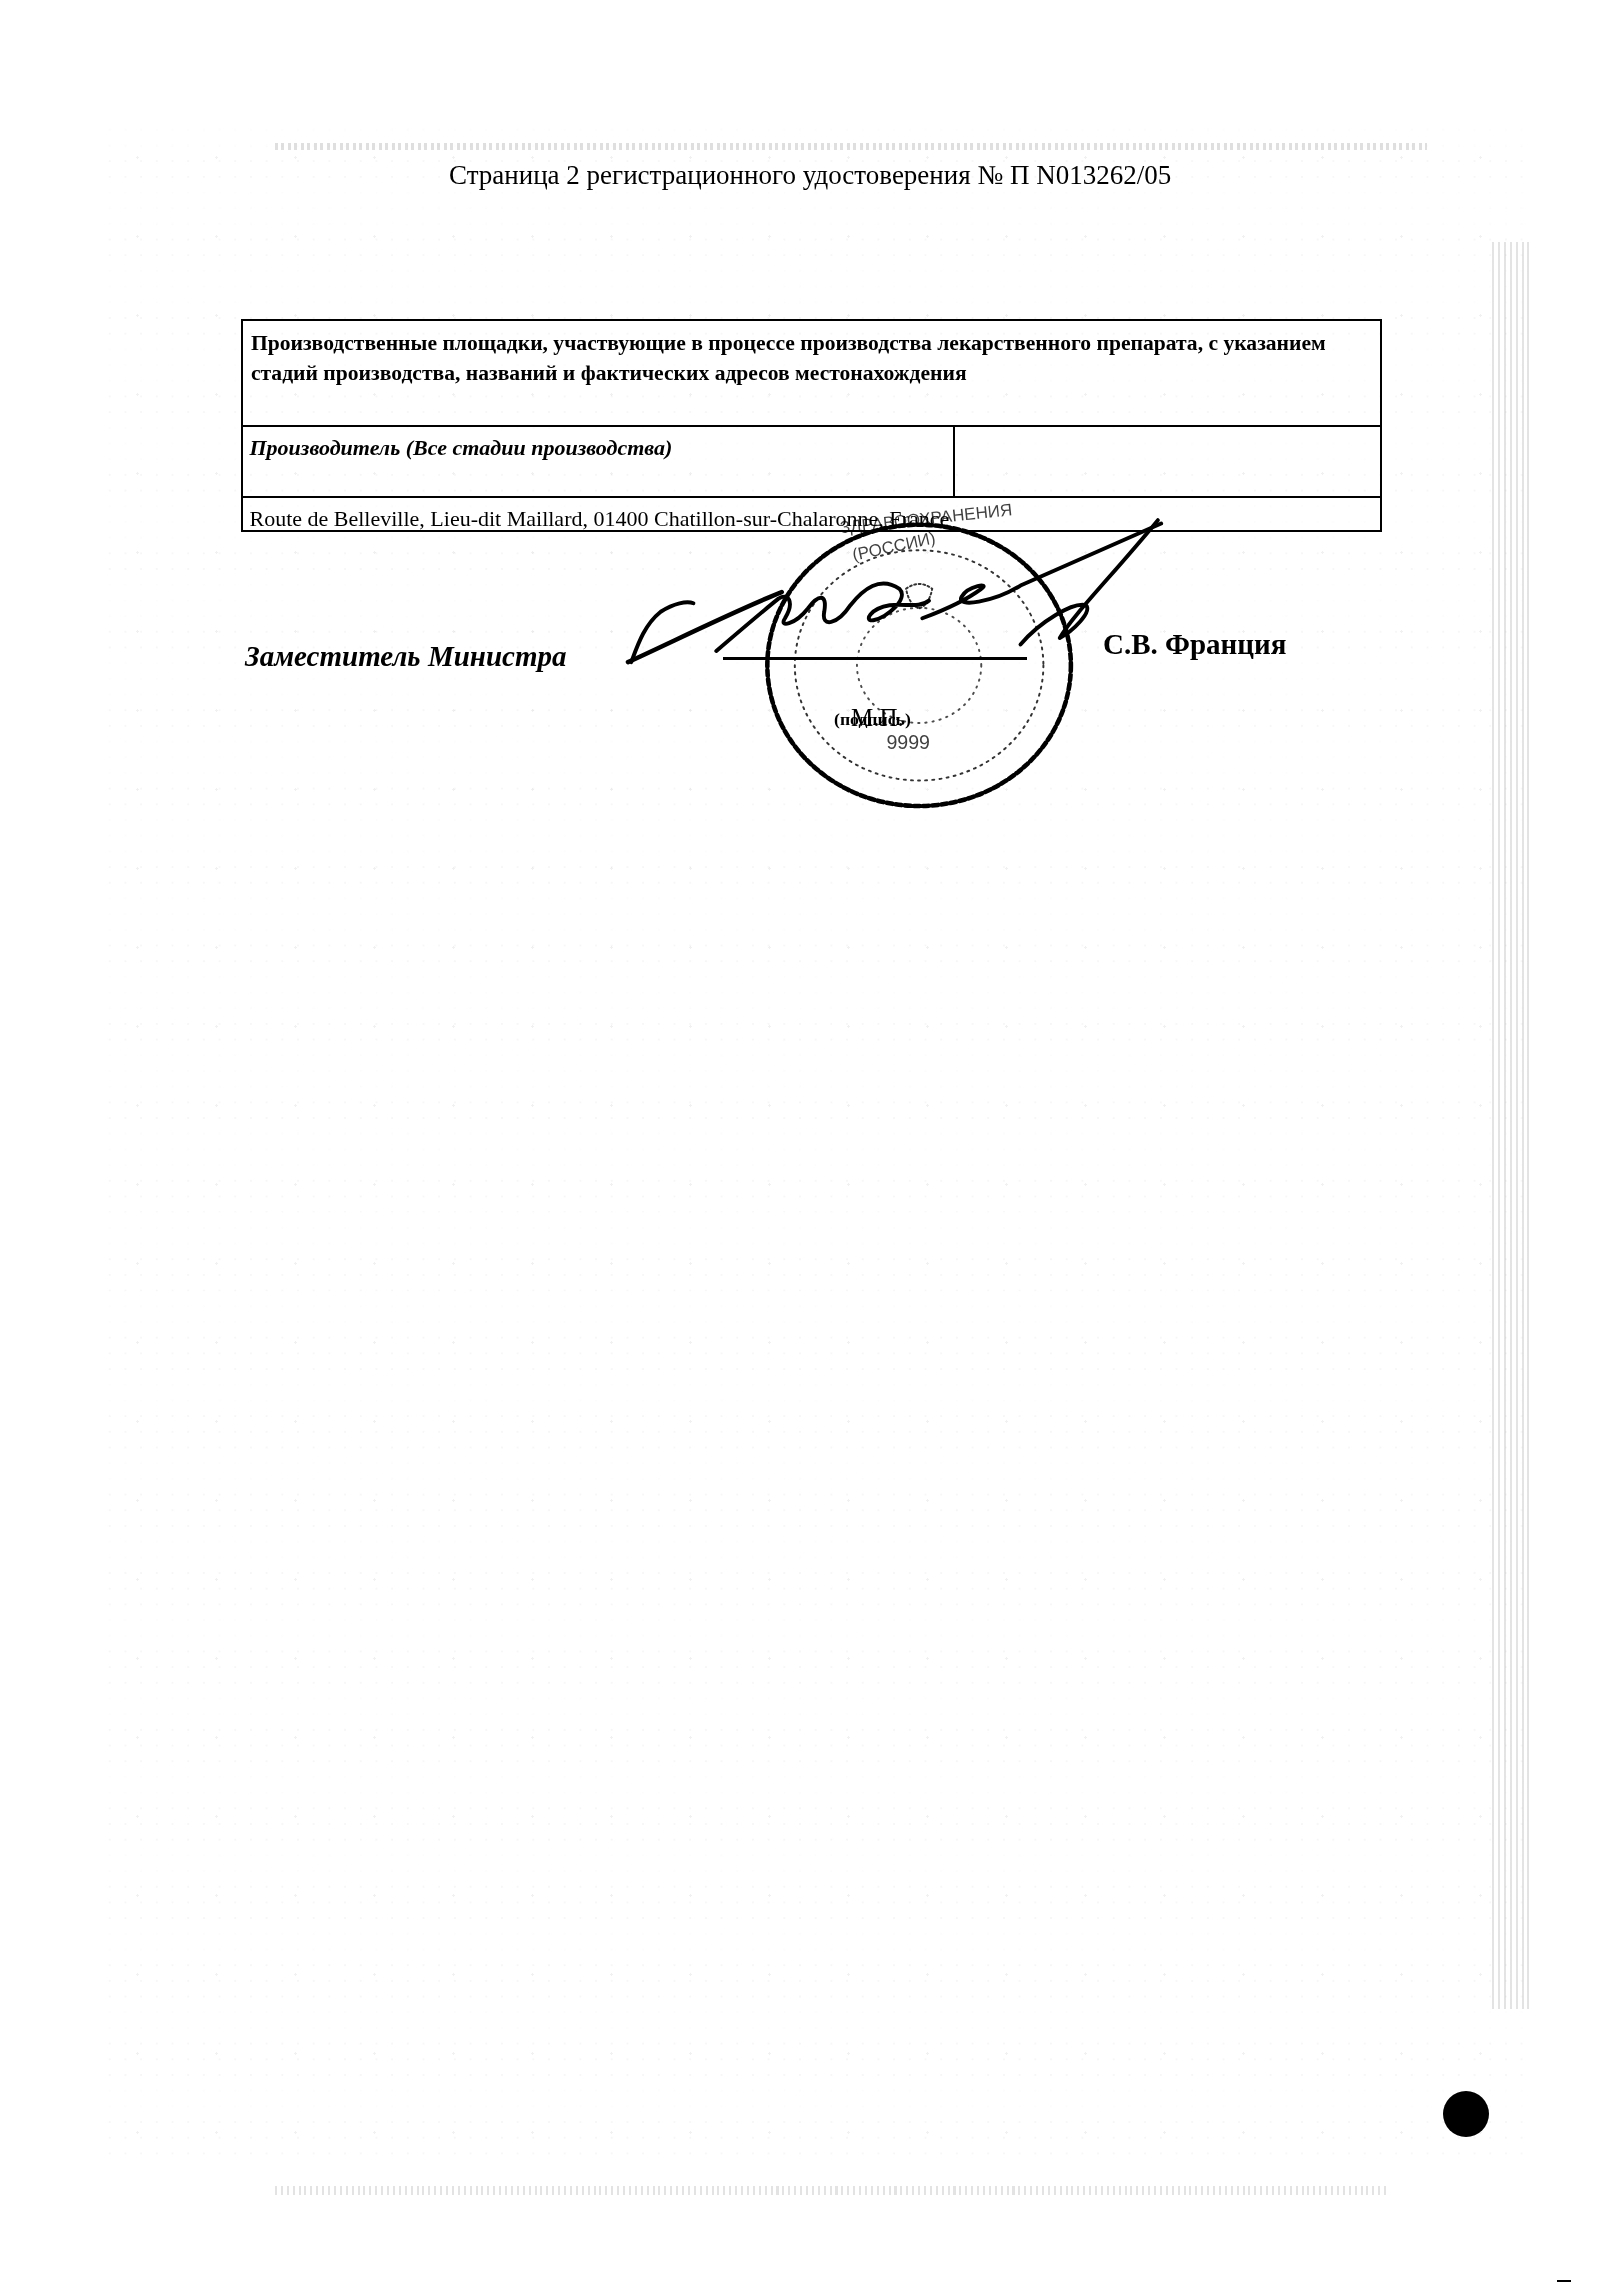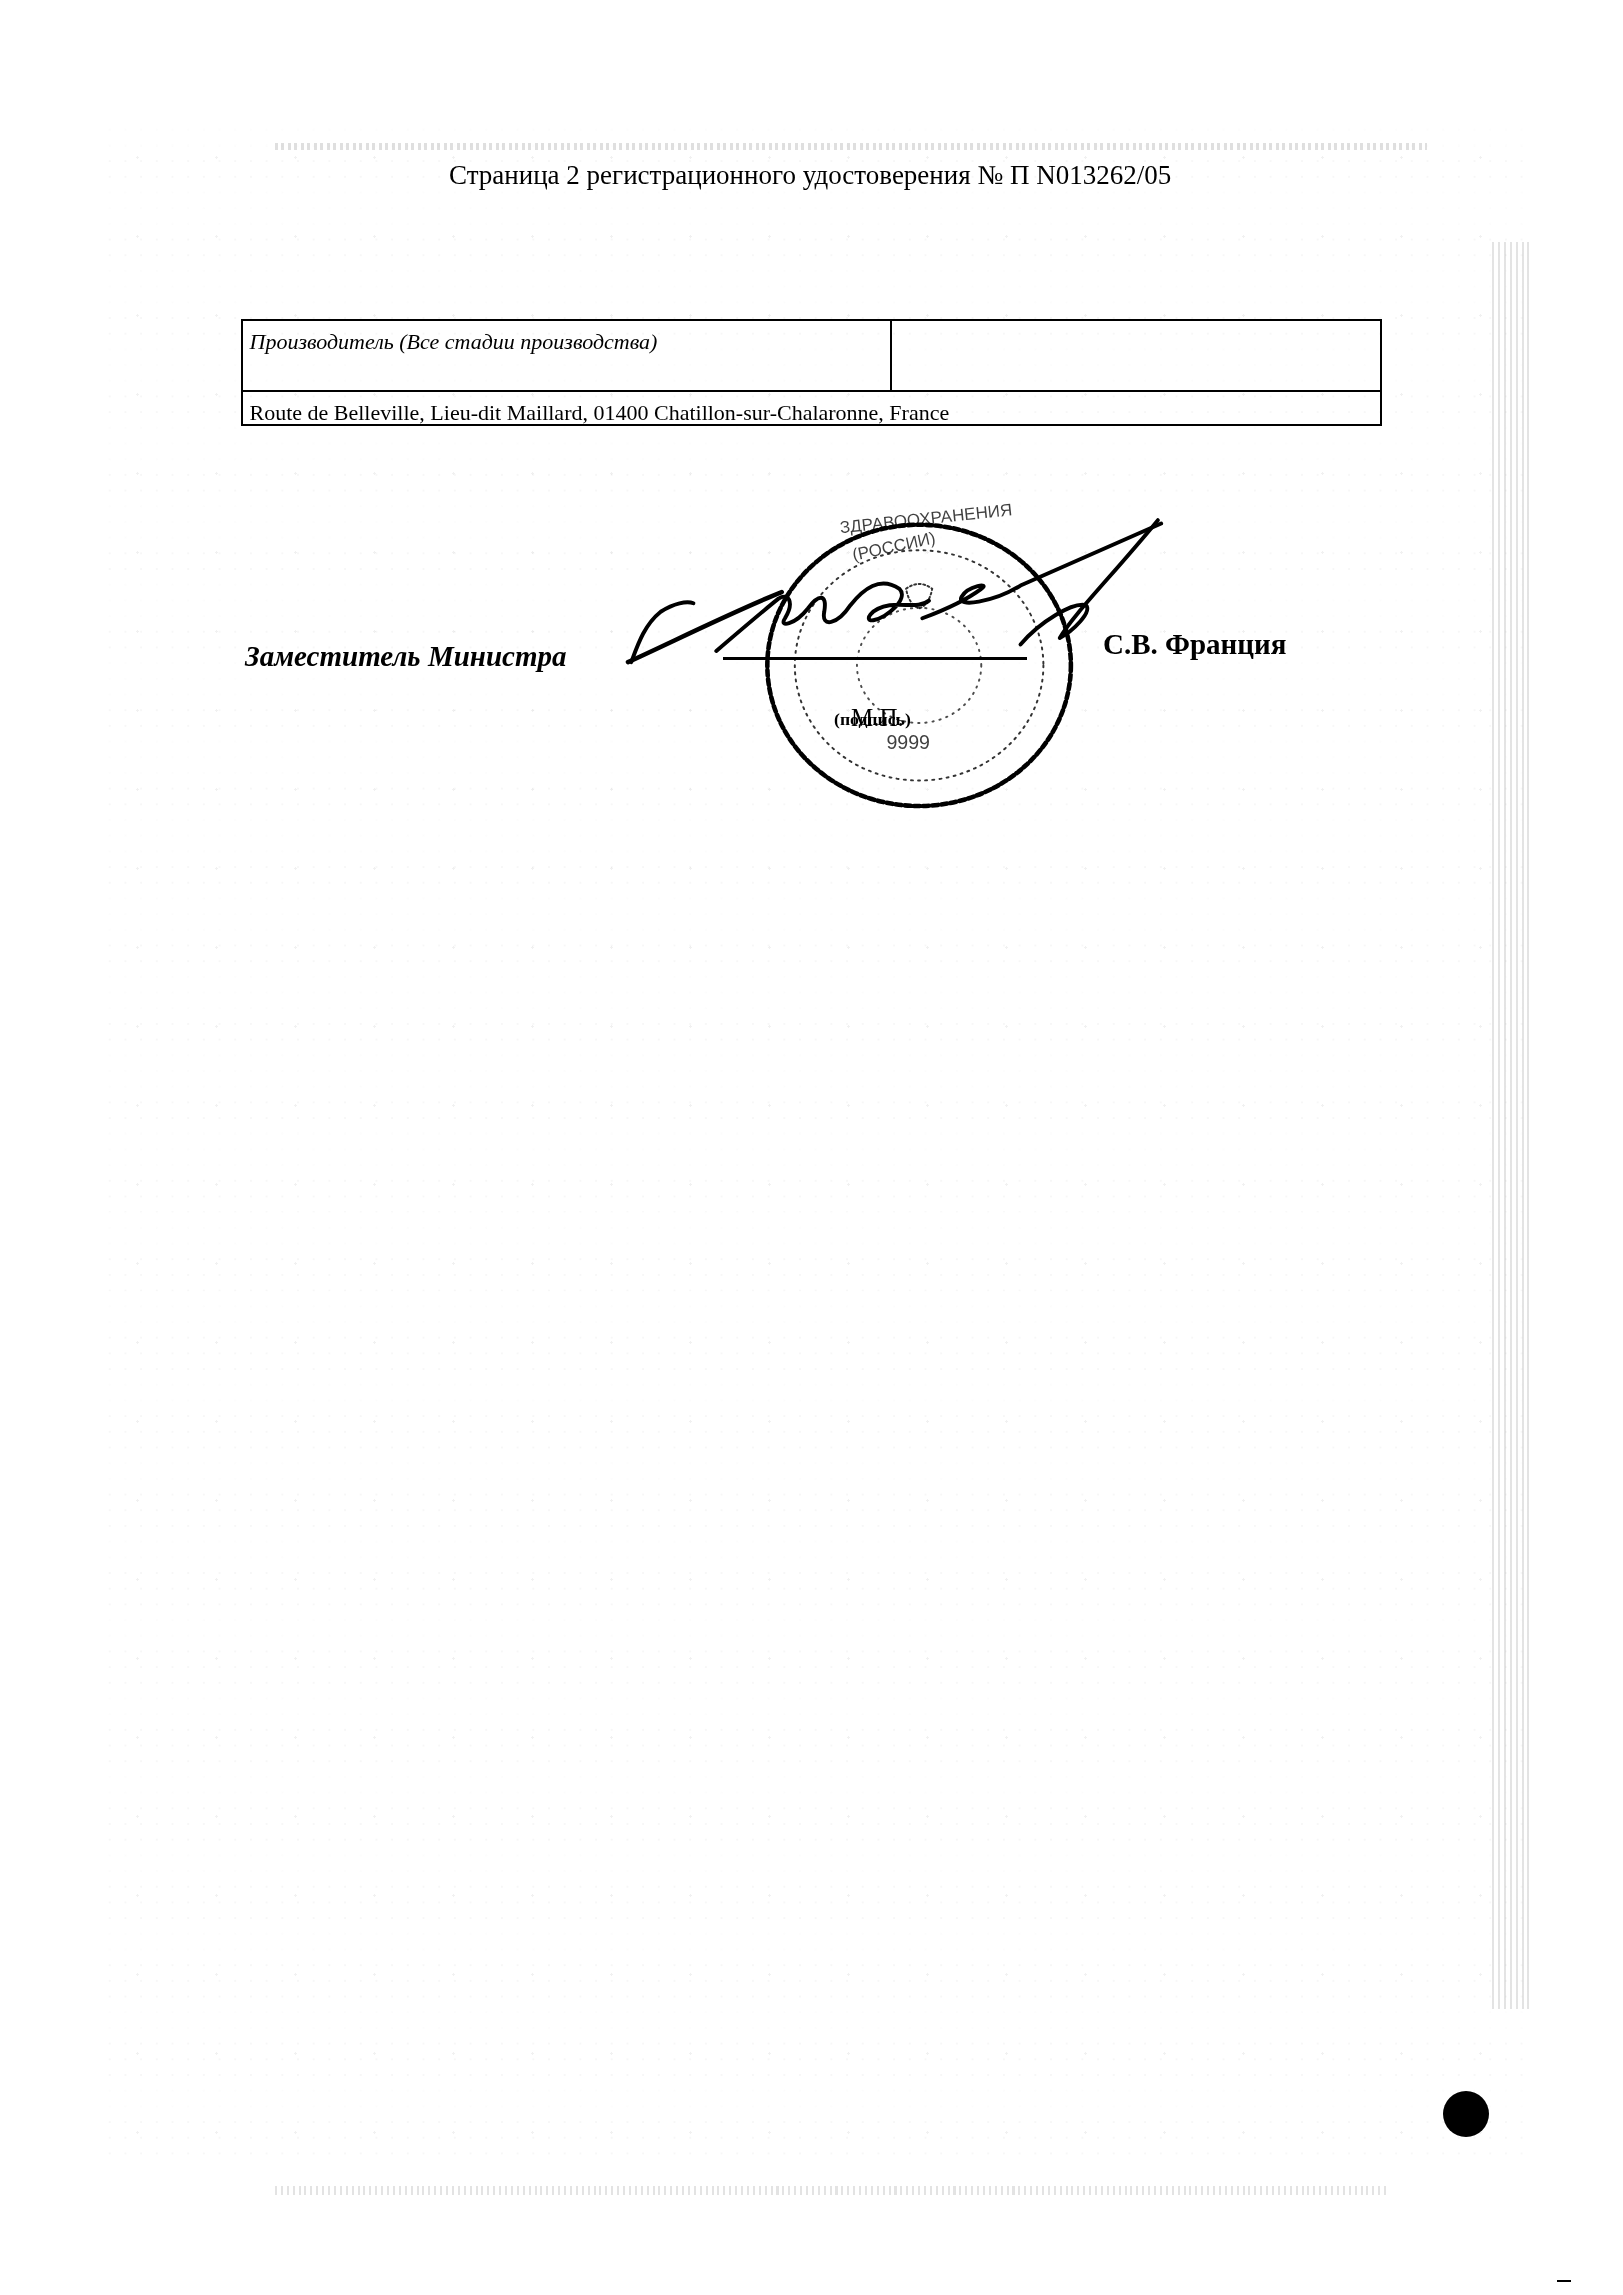--- a/index.html
+++ b/index.html
@@ -97,27 +97,28 @@
     .row-header {
       height: 106px;
       padding: 6.5px 7.9px 0 7.9px;
       font-weight: bold;
       font-size: 21.6px;
       line-height: 30px;
       box-sizing: border-box;
     }
     .row-producer { height: 71px; }
     .cell-role {
-      width: 649px;
+      width: 712px;
       border-right: 2.6px solid #000;
       padding: 7.9px 6.5px 0 6.5px;
       font-style: italic;
       font-size: 22px;
       line-height: 25px;
       box-sizing: border-box;
+      font-weight: bold;
     }
     .cell-company {
       flex: 1;
       padding: 6.5px 6.5px 0 7.9px;
       font-size: 22px;
       line-height: 26px;
       box-sizing: border-box;
     }
     .row-address {
       height: 32px;
@@ -204,20 +205,23 @@
 
 <div class="watermark"></div>
 <div class="watermark-fade"></div>
 <div class="scan-band-right"></div>
 <div class="scan-line-top"></div>
 <div class="scan-line-bottom"></div>
 
 <div class="page-title">Страница 2 регистрационного удостоверения № П N013262/05</div>
 
 <div class="sites-table">
+  <div class="row row-header">
+    <span>Производственные площадки, участвующие в процессе производства лекарственного препарата, с указанием стадий производства, названий и фактических адресов местонахождения</span>
+  </div>
   <div class="row row-producer">
     <div class="cell-role">Производитель (Все стадии производства)</div>
   </div>
   <div class="row row-address">
     <span>Route de Belleville, Lieu-dit Maillard, 01400 Chatillon-sur-Chalaronne, France</span>
   </div>
 </div>
 
 <svg class="stamp-svg" viewBox="0 0 2481 3508" xmlns="http://www.w3.org/2000/svg">
   <g fill="none" stroke="#000" stroke-linecap="round">

